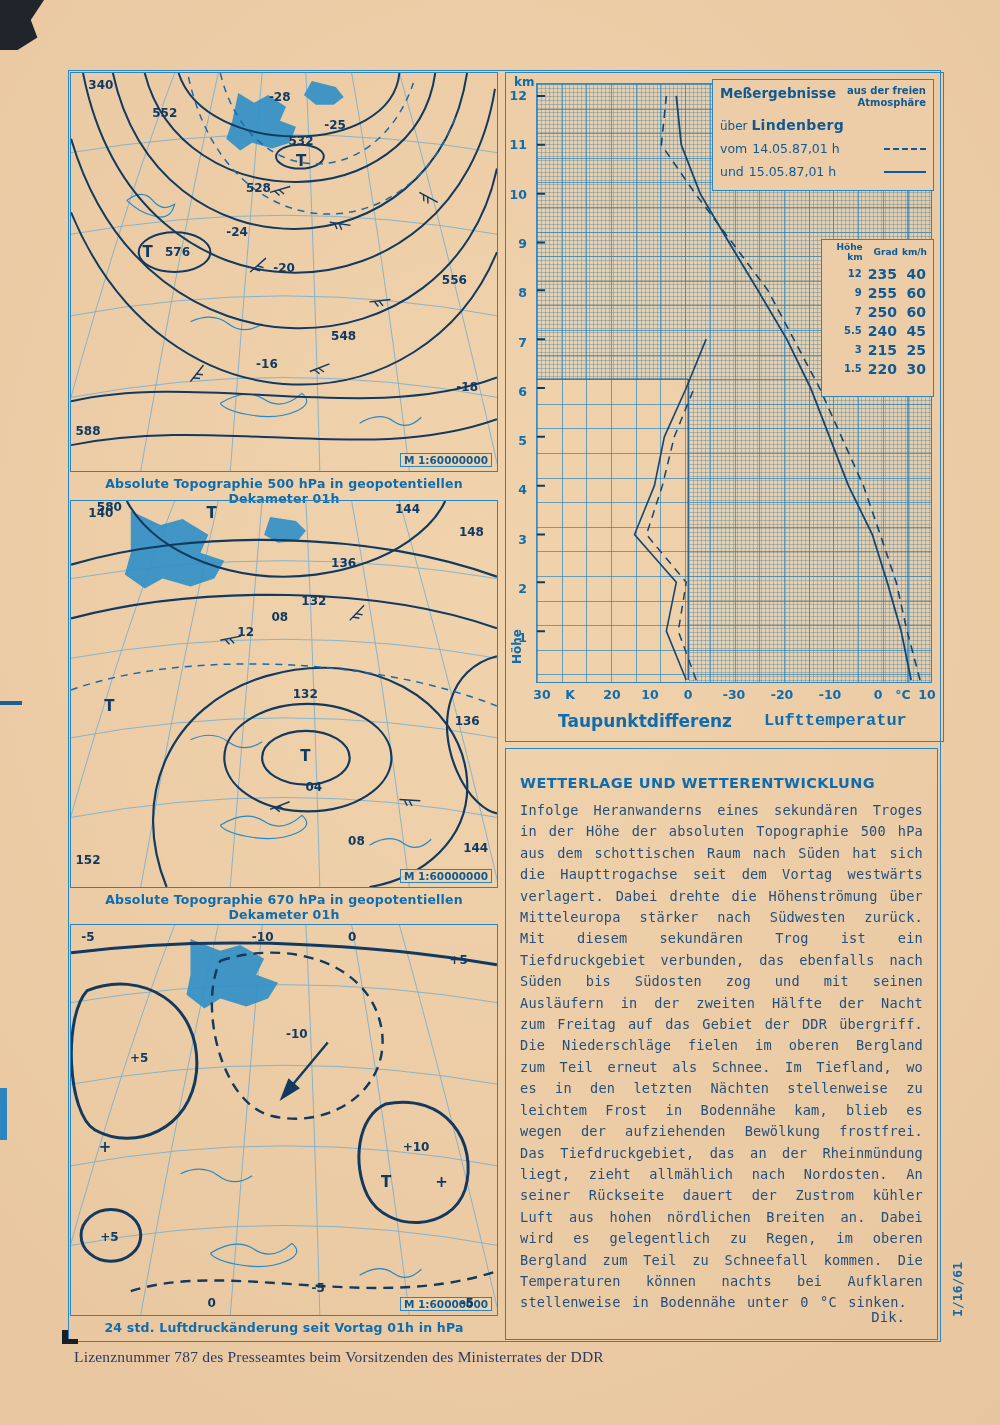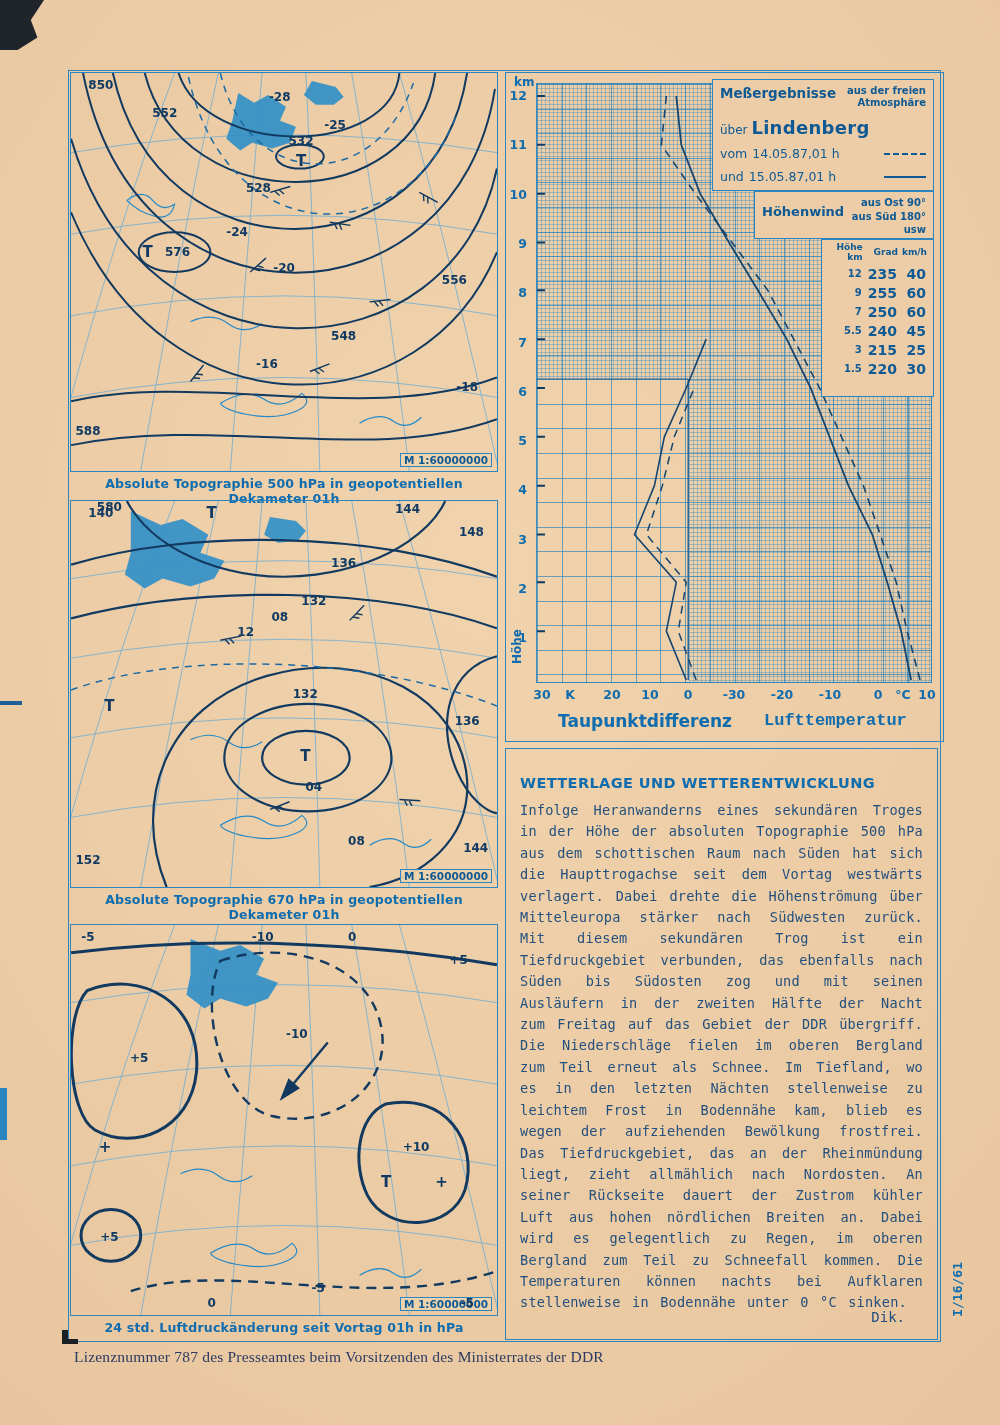--- a/index.html
+++ b/index.html
@@ -56,21 +56,21 @@
   .x-ticks span { position:absolute; transform:translateX(-50%); font-size:12.5px; font-weight:bold; color:#0f6cae; }
   .x-cap { position:absolute; font-size:17px; font-weight:bold; color:#0f6cae; top:638px; }
   .cap-dew { left:52px; } .cap-temp { left:258px;font-family:Liberation Mono, monospace; }
 
   .leg { position:absolute; border:1.2px solid #2a85c0; background:#eccda7; color:#0f5a94; z-index:5; }
   .leg1 { left:206px; top:6px; width:222px; height:112px; padding:5px 7px; }
   .leg1 .row1 { display:flex; justify-content:space-between; }
   .leg1 .t { font-size:13.5px; font-weight:bold; }
   .leg1 .sub { font-size:10px; font-weight:bold; text-align:right; line-height:1.15; }
   .station-row { margin-top:9px; font-size:12px; }
-  .station-row b { font-size:18px; letter-spacing:.3px; }
+  .station-row b { font-size:14px; letter-spacing:.3px; }
   .dateline { display:flex; align-items:center; margin-top:8px; font-size:12.5px; gap:5px; }
   .sample { width:42px; height:0; border-top:2px solid #0f5a94; display:inline-block; margin-left:auto; }
   .sample.dashed { border-top-style:dashed; }
   .leg2 { left:248px; top:118px; width:180px; height:48px; padding:4px 7px; display:flex; justify-content:space-between; }
   .leg2 .t { font-size:13px; font-weight:bold; margin-top:8px; }
   .leg2 .sub { font-size:10px; font-weight:bold; text-align:right; line-height:1.35; }
   .leg3 { left:315px; top:166px; width:113px; height:158px; padding:2px 4px; }
   table.wind { width:100%; border-collapse:collapse; }
   .wind th { font-size:9px; font-weight:bold; text-align:right; padding:0 2px 2px; color:#0f5a94; }
   .wind td { text-align:right; padding:1.5px 3px; font-weight:bold; font-size:14px; color:#0f5a94; }
@@ -148,21 +148,21 @@
           <use href="#barb" transform="translate(200,120) rotate(15)"></use>
           <use href="#barb" transform="translate(260,150) rotate(40)"></use>
           <use href="#barb" transform="translate(180,200) rotate(-10)"></use>
           <use href="#barb" transform="translate(300,230) rotate(25)"></use>
           <use href="#barb" transform="translate(240,300) rotate(10)"></use>
           <use href="#barb" transform="translate(120,310) rotate(-20)"></use>
           <use href="#barb" transform="translate(350,120) rotate(60)"></use>
         </g>
       </svg>
       <span class="scale-badge">M 1:60000000</span>
-    <span class="map-label" style="left: 7%; top: 3%;">850</span>
+    <span class="map-label" style="left: 7%; top: 3%;">340</span>
         <span class="map-label" style="left: 49%; top: 6%;">-28</span>
         <span class="map-label" style="left: 62%; top: 13%;">-25</span>
         <span class="map-label" style="left: 22%; top: 10%;">552</span>
         <span class="map-label" style="left: 54%; top: 17%;">532</span>
         <span class="map-label big" style="left: 54%; top: 22%;">T</span>
         <span class="map-label" style="left: 44%; top: 29%;">528</span>
         <span class="map-label" style="left: 39%; top: 40%;">-24</span>
         <span class="map-label" style="left: 50%; top: 49%;">-20</span>
         <span class="map-label" style="left: 25%; top: 45%;">576</span>
         <span class="map-label big" style="left: 18%; top: 45%;">T</span>
@@ -342,27 +342,20 @@
         <span>14.05.87,01 h</span>
         <span class="sample dashed"></span>
       </div>
       <div class="dateline">
         <span>und</span>
         <span>15.05.87,01 h</span>
         <span class="sample"></span>
       </div>
     </div>
 
-    <div class="leg leg2">
-      <span class="t">Höhenwind</span>
-      <span class="sub">
-        <span>aus Ost  90°</span><br>
-        <span>aus Süd 180° usw</span>
-      </span>
-    </div>
 
     <div class="leg leg3">
       <table class="wind">
         <thead>
             <tr>
               <th>Höhe km</th>
               <th>Grad</th>
               <th>km/h</th>
             </tr>
           </thead>

